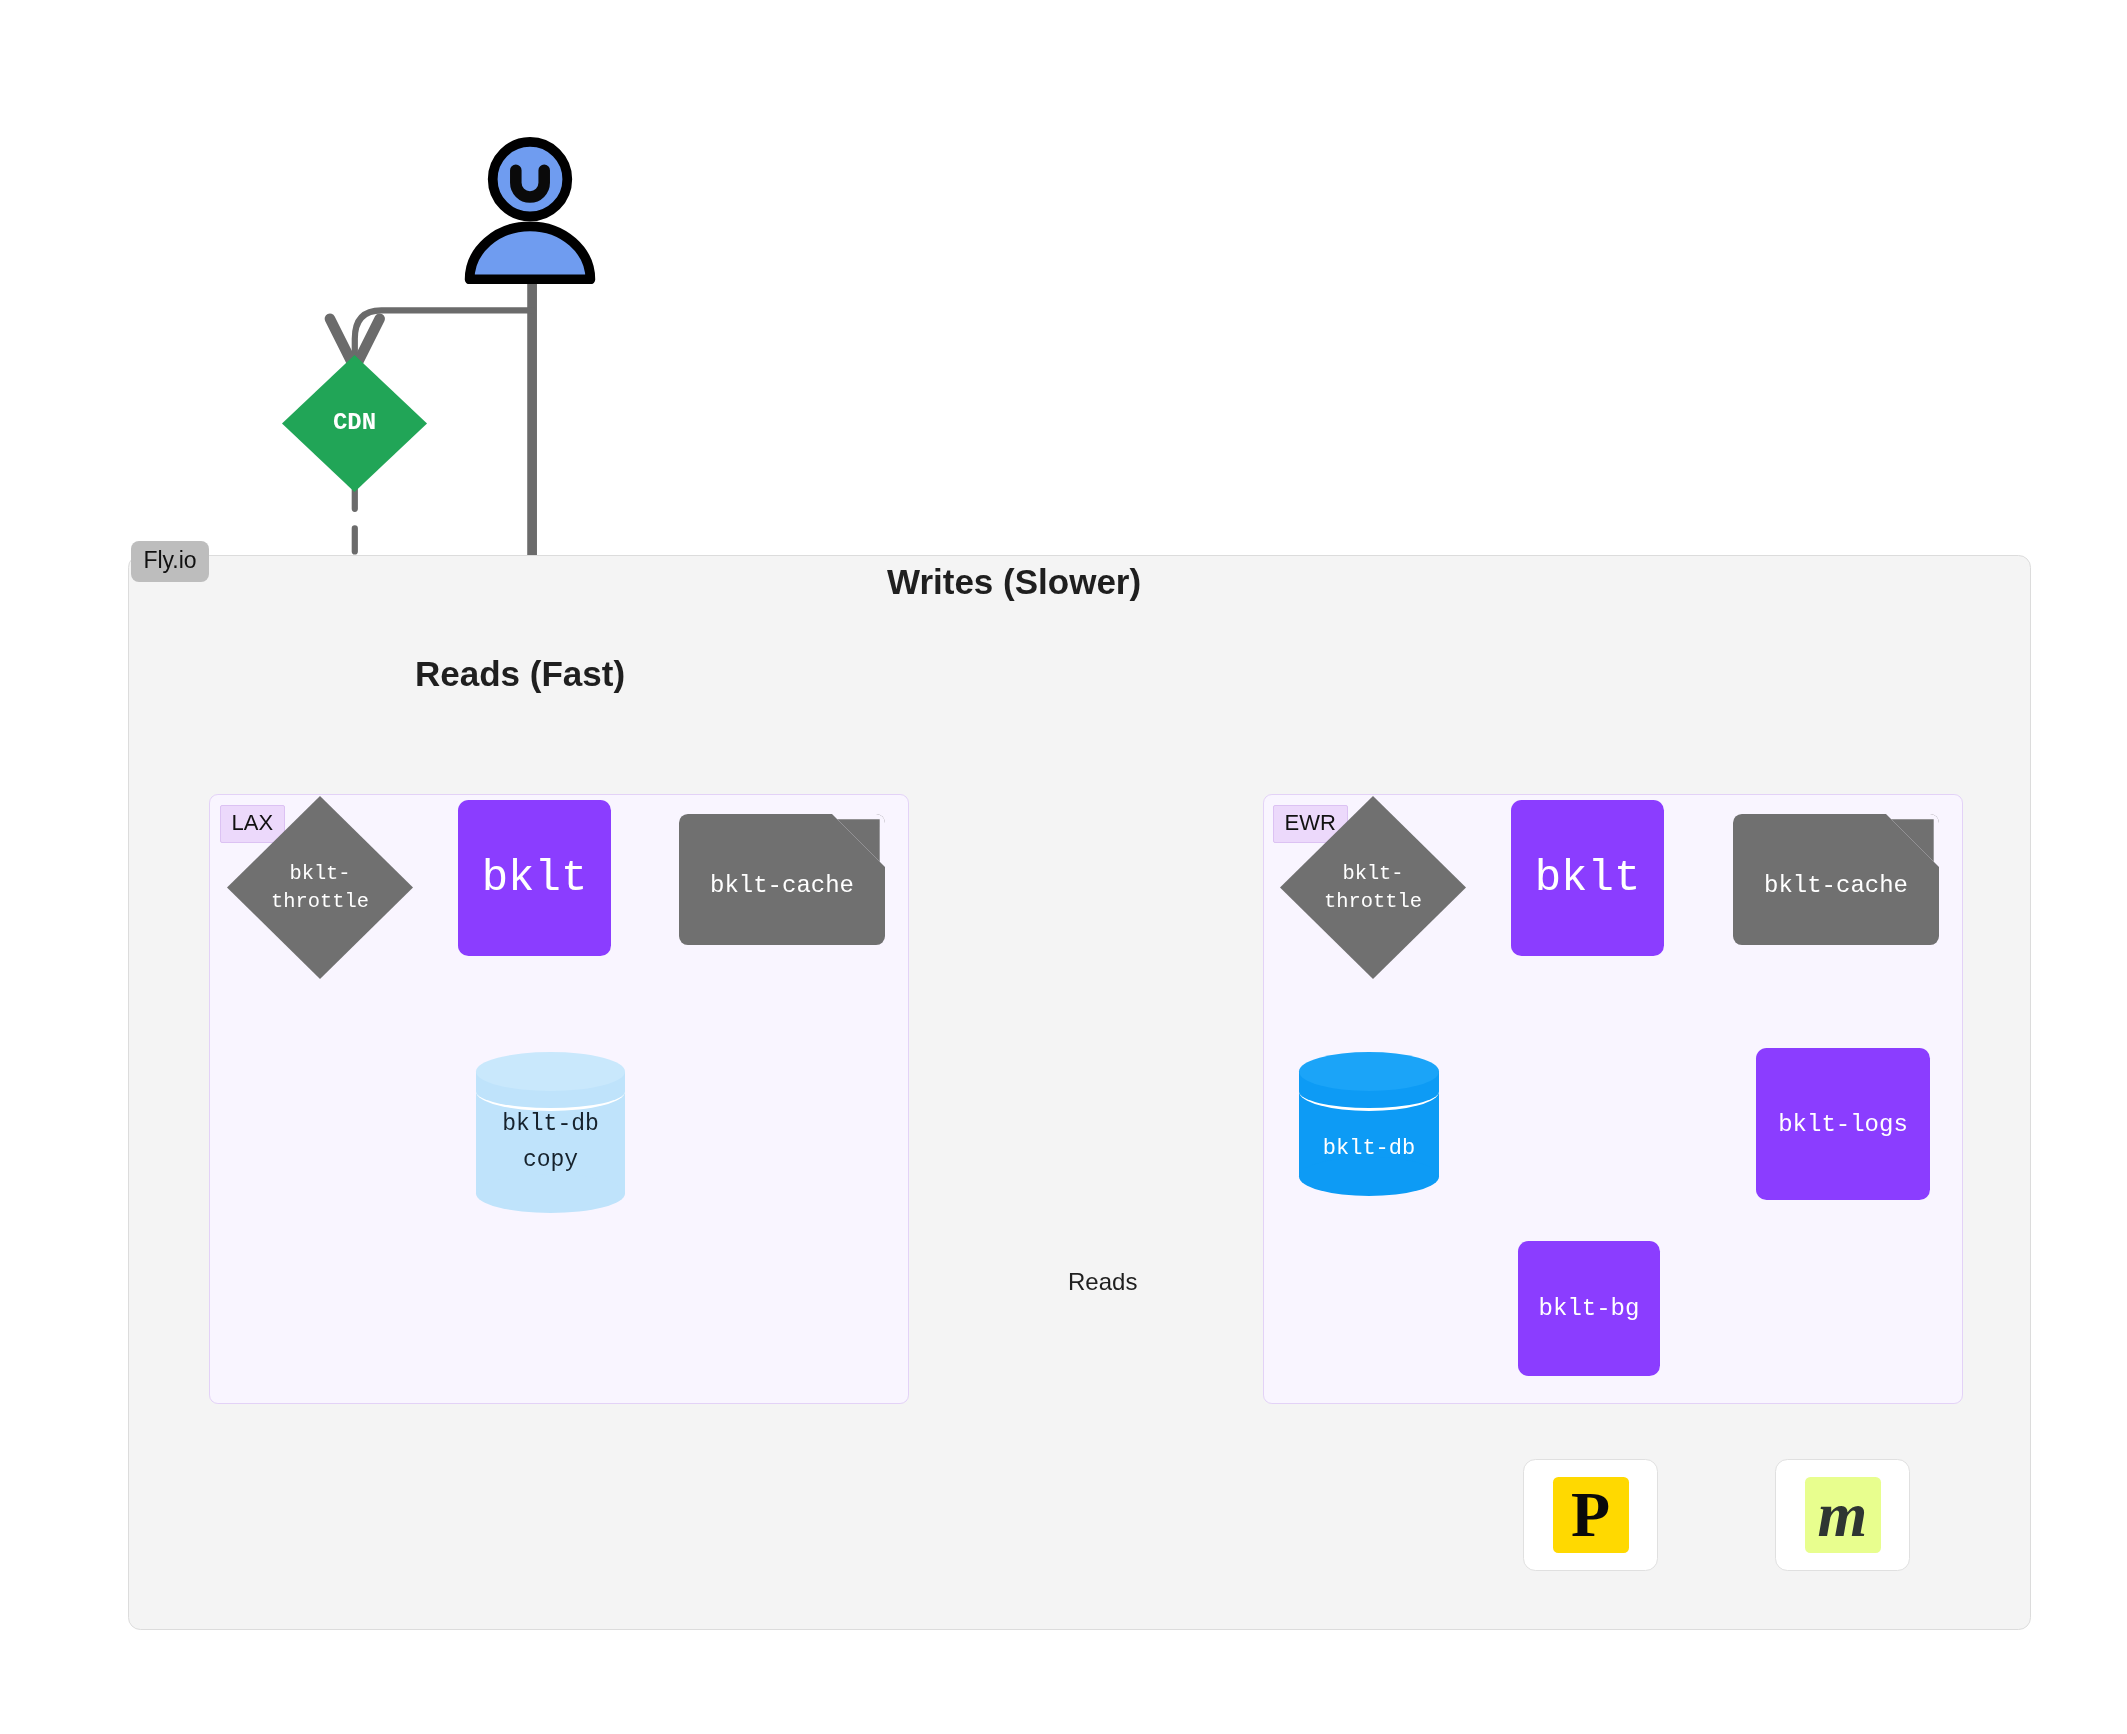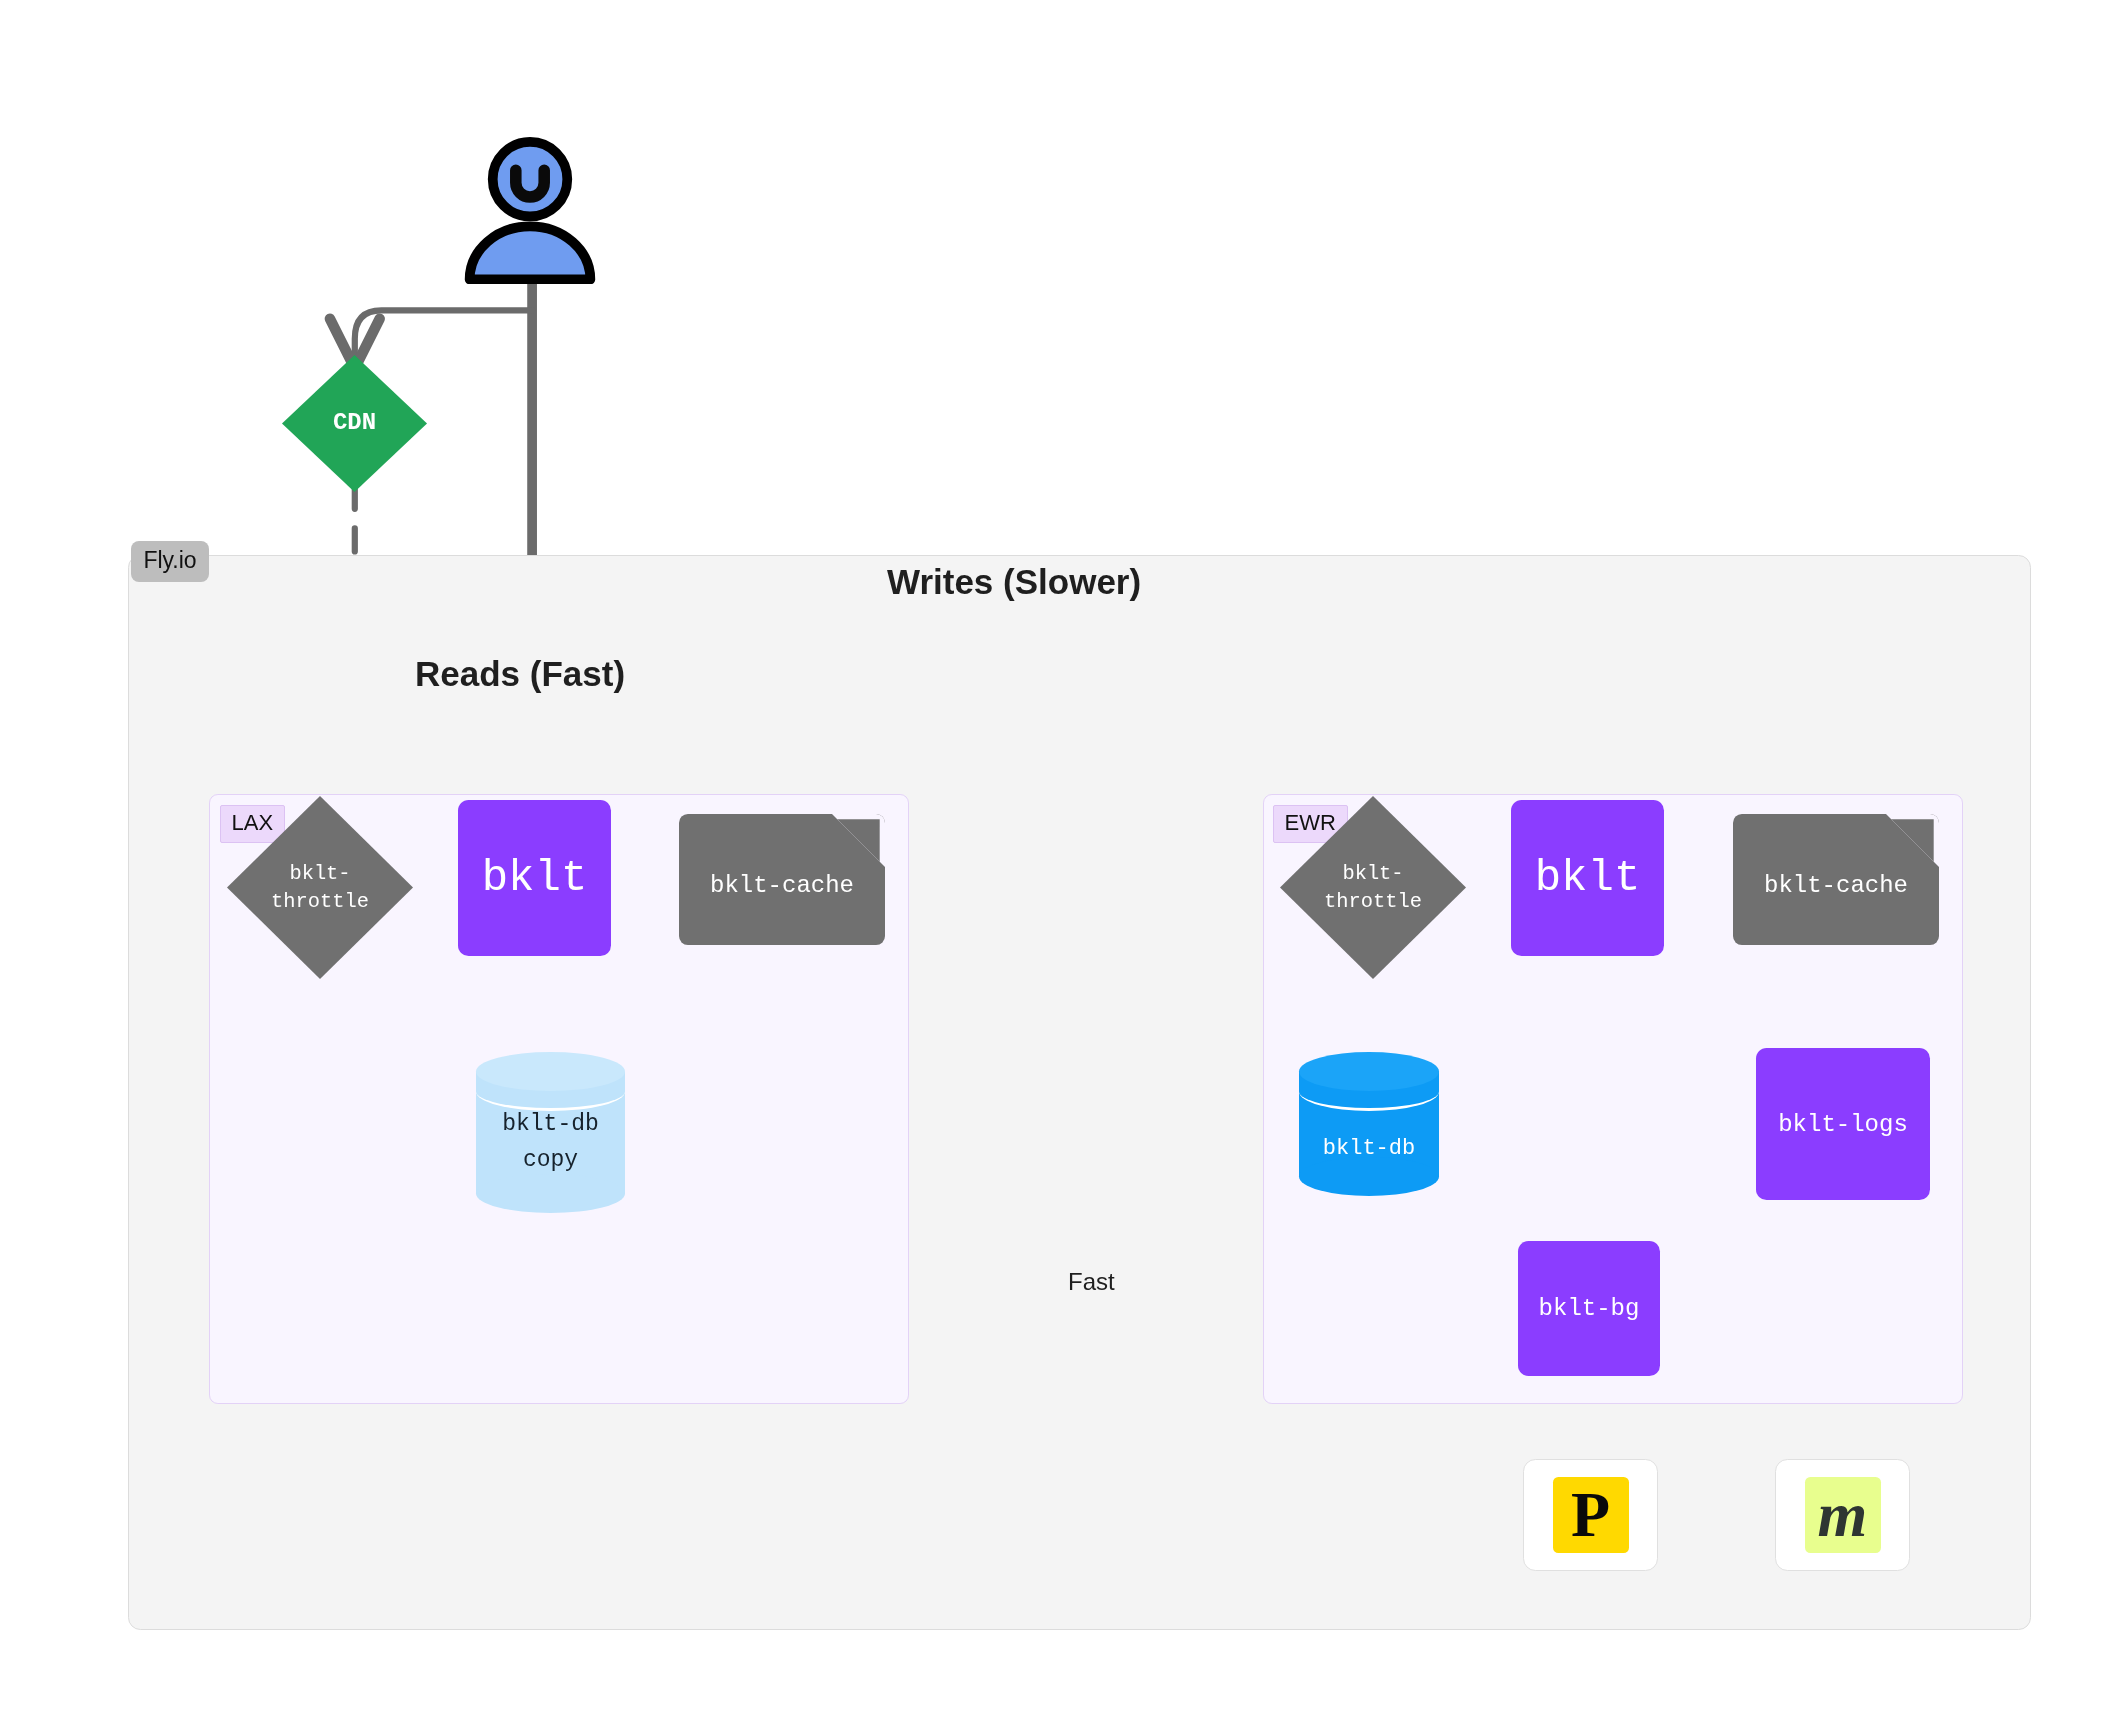--- a/index.html
+++ b/index.html
@@ -364,16 +364,16 @@
       <path d="M64,42 L64,56 A16,16 0 0 0 96,56 L96,42" fill="none" stroke="#0a0a0a" stroke-width="13" stroke-linecap="round" stroke-linejoin="round"></path>
 
       <path d="M12,165 A68,60 0 0 1 148,165 Z" fill="#6f9cf0" stroke="#000000" stroke-width="11" stroke-linejoin="round"></path>
     </svg>
   </div>
 
   <div class="edge-label edge-label-big" style="left:887px; top:582px; transform:translateY(-50%);">Writes (Slower)</div>
 
   <div class="edge-label edge-label-big" style="left:415px; top:674px; transform:translateY(-50%);">Reads (Fast)</div>
 
-  <div class="edge-label edge-label-mid" style="left:1068px; top:1268px;">Fast</div>
+  <div class="edge-label edge-label-mid" style="left:1068px; top:1268px;">Reads</div>
 
 </div>
 
 
 </body></html>

